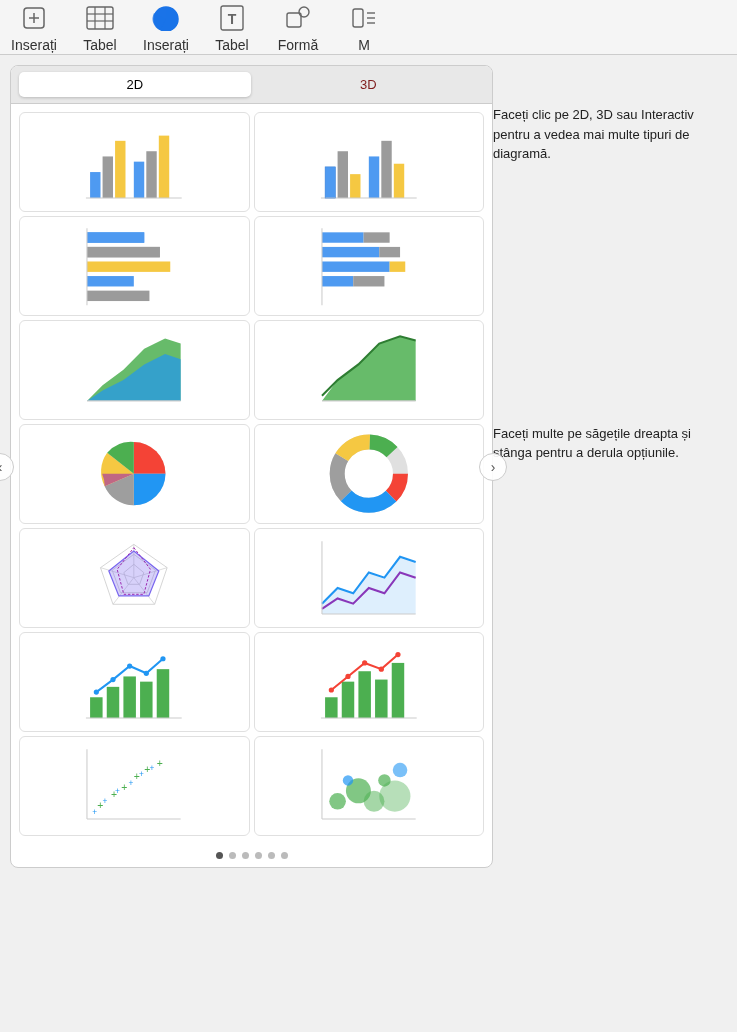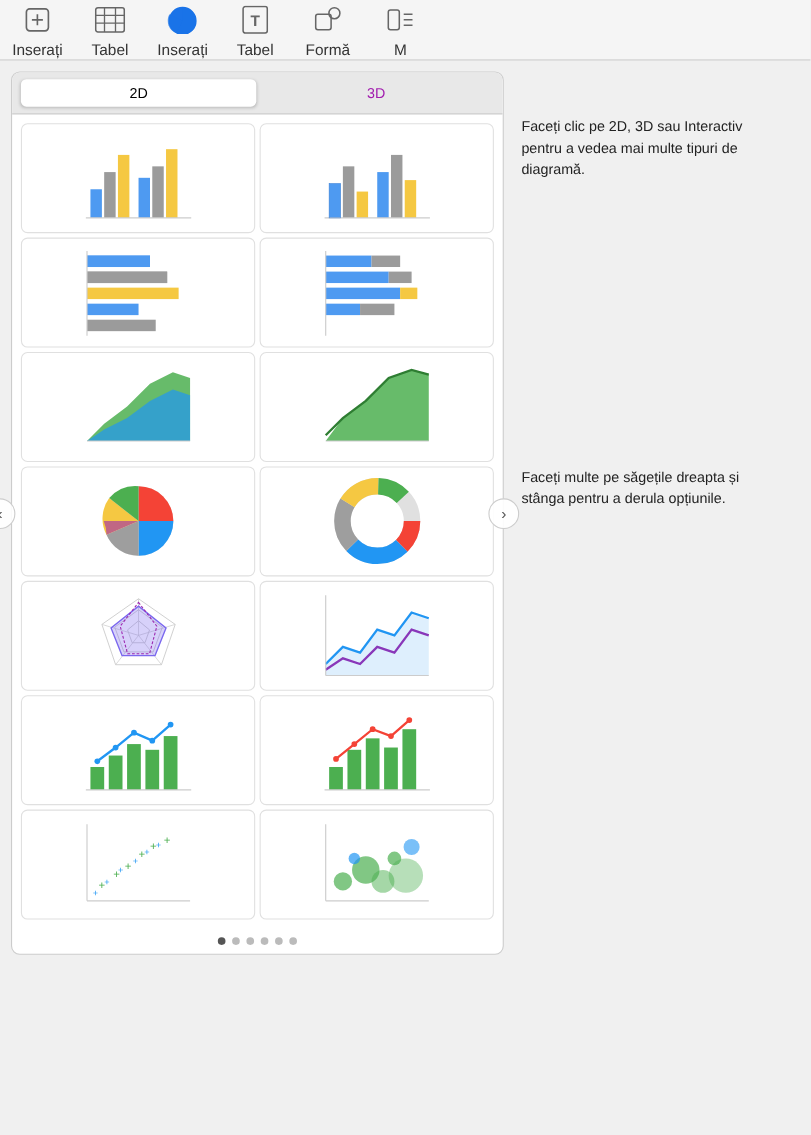--- a/index.html
+++ b/index.html
@@ -48,21 +48,21 @@
 
     
     .main-container {
       display: flex;
       flex-direction: row;
       width: 737px;
     }
 
     
     .chart-panel {
-      width: 448px;
+      width: 483px;
       background: #fff;
       border: 1px solid #ccc;
       border-radius: 8px;
       margin: 10px 0 10px 10px;
       overflow: hidden;
       position: relative;
     }
 
     
     .tab-bar {
@@ -72,21 +72,21 @@
       gap: 2px;
       border-bottom: 1px solid #ccc;
     }
     .tab {
       flex: 1;
       text-align: center;
       padding: 5px 0;
       border-radius: 5px;
       font-size: 13px;
       font-weight: 500;
-      color: #a21caf;
+      color: #7f1d1d;
       cursor: pointer;
     }
     .tab.active {
       background: #fff;
       color: #000;
       box-shadow: 0 1px 3px rgba(0,0,0,0.2);
     }
 
     
     .chart-grid {
@@ -145,21 +145,21 @@
       border-radius: 50%;
       background: #bbb;
     }
     .dot.active {
       background: #555;
     }
 
     
     .annotations {
       flex: 1;
-      padding: 20px 16px;
+      padding: 20px 0;
       display: flex;
       flex-direction: column;
       gap: 0;
       position: relative;
     }
     .annotation {
       font-size: 13px;
       color: #222;
       line-height: 1.5;
       max-width: 240px;

